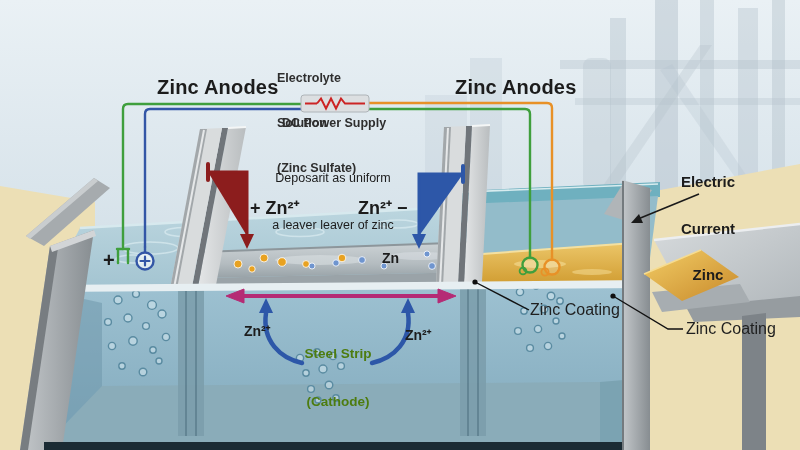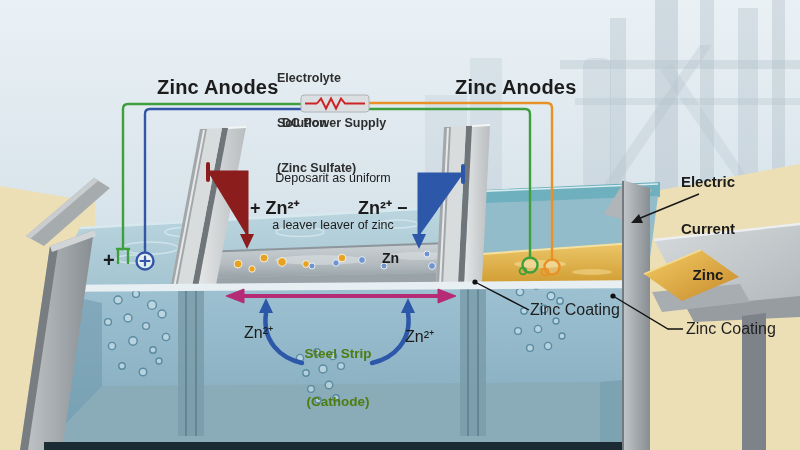--- a/index.html
+++ b/index.html
@@ -4,21 +4,21 @@
 <style>
   html,body{margin:0;padding:0;background:#fff;}
   #canvas{position:relative;width:800px;height:450px;overflow:hidden;
     font-family:"Liberation Sans",sans-serif;color:var(--text-dark,#1c1c1c);}
   #scene{position:absolute;left:0;top:0;}
   .lbl{position:absolute;white-space:pre;color:var(--text-dark,#1c1c1c);}
   .anodes{font-size:20px;font-weight:700;letter-spacing:.2px;}
   .small{font-size:12.5px;font-weight:600;line-height:15px;text-align:left;color:#2e2e2e;}
   .deposit{font-size:12.5px;font-weight:400;line-height:15.5px;text-align:center;color:#1c1c1c;}
   .ion-big{font-size:18px;font-weight:700;}
-  .ion-small{font-size:16px;font-weight:400;}
+  .ion-small{font-size:14px;font-weight:700;}
   .zn-strip{font-size:14px;font-weight:700;}
   .cathode{font-size:13.5px;font-weight:600;line-height:16px;text-align:center;color:#4d7c0f;}
   .ecf{font-size:15px;font-weight:600;line-height:15.5px;text-align:center;}
   .coating{font-size:16px;font-weight:400;color:#1f1f1f;}
   .plus-term{font-size:20px;font-weight:700;}
   
   .w-green{stroke:var(--wire-green);} .w-blue{stroke:var(--wire-blue);}
   .w-orange{stroke:var(--wire-orange);}
   .a-red{stroke:var(--arrow-red);fill:var(--arrow-red);}
   .a-blue{stroke:var(--arrow-blue);fill:var(--arrow-blue);}

